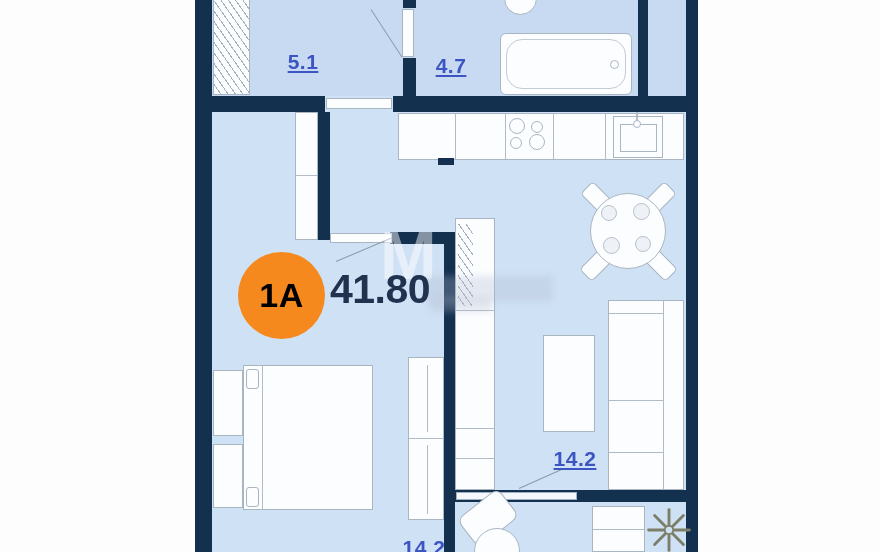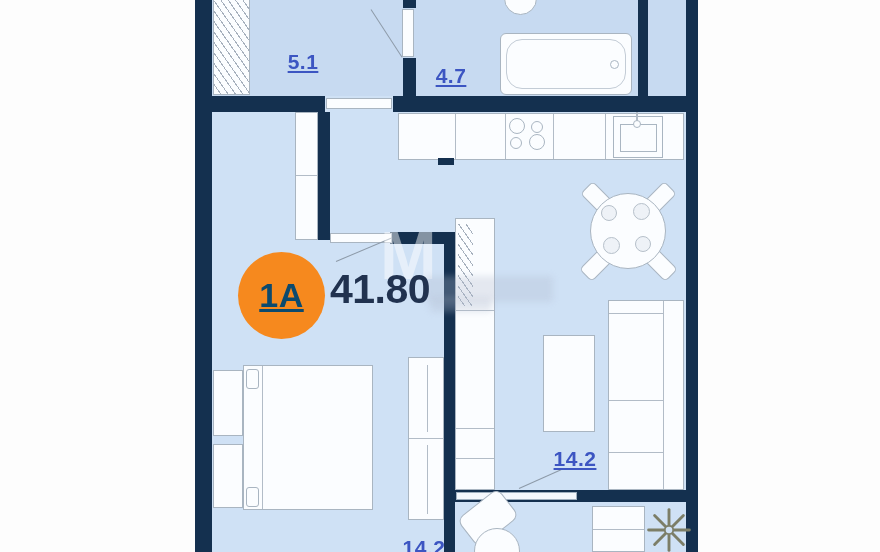--- a/index.html
+++ b/index.html
@@ -22,21 +22,21 @@
   .swing{position:absolute;height:1px;background:#8d9aa8;transform-origin:left center;}
   
   .hatch{background-image:repeating-linear-gradient(55deg,transparent 0 5px,#a6b0bd 5px 6px);}
   .room-label{
     position:absolute;font-weight:700;font-size:21px;line-height:24px;
     color:#3c55c2;text-decoration:underline;text-align:center;letter-spacing:0.5px;
   }
   .badge{
     position:absolute;left:238px;top:252px;width:87px;height:87px;border-radius:50%;
     background:#f6891e;display:flex;align-items:center;justify-content:center;
-    font-size:34px;font-weight:800;color:#0c4a6e;letter-spacing:0.5px;text-decoration:underline;
+    font-size:34px;font-weight:800;color:#000000;letter-spacing:0.5px;
   }
   .area{
     position:absolute;left:330px;top:266px;font-size:41px;font-weight:800;
     color:#21324f;letter-spacing:-0.5px;line-height:46px;
   }
   .wm-letter{
     position:absolute;left:380px;top:220px;font-size:68px;font-weight:700;
     color:rgba(255,255,255,0.48);line-height:70px;
   }
   .wm-streak{position:absolute;background:rgba(175,185,205,0.30);filter:blur(3px);border-radius:4px;}
@@ -146,20 +146,20 @@
       <line x1="32" y1="8" x2="8" y2="32"></line>
     </g>
     <circle cx="20" cy="20" r="3.5" fill="#cfe1f5" stroke="#7c7e67" stroke-width="1.5"></circle>
   </svg>
 
   <div class="wm-letter">М</div>
   <div class="wm-streak" style="left:425px;top:276px;width:128px;height:26px;"></div>
   <div class="wm-streak" style="left:430px;top:298px;width:62px;height:14px;"></div>
 
   <div class="room-label" style="left:278px;top:50px;width:50px;">5.1</div>
-  <div class="room-label" style="left:425px;top:64px;width:52px;">4.7</div>
+  <div class="room-label" style="left:425px;top:54px;width:52px;">4.7</div>
   <div class="room-label" style="left:546px;top:447px;width:58px;">14.2</div>
   <div class="room-label" style="left:393px;top:536px;width:62px;">14.2</div>
 
   <div class="badge">1A</div>
   <div class="area">41.80</div>
 
 </div>
 
 </body></html>

